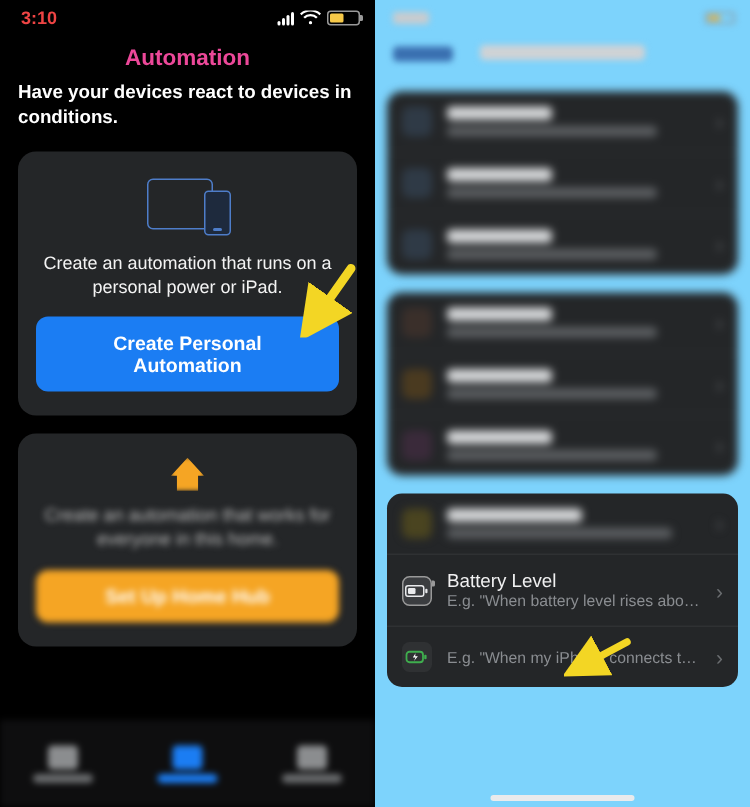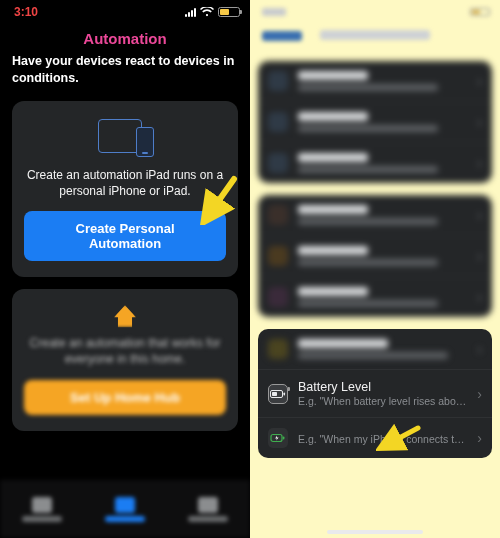--- a/index.html
+++ b/index.html
@@ -10,21 +10,21 @@
     --blue:#1b7df3;
     --orange:#f5a524;
     --dim:#9b9ea2;
     --fg:#ffffff;
   }
   *{box-sizing:border-box;font-family:-apple-system,BlinkMacSystemFont,"Helvetica Neue",Arial,sans-serif;-webkit-font-smoothing:antialiased;}
   html,body{margin:0;padding:0;}
   .stage{width:500px;height:538px;display:flex;background:#000;overflow:hidden;position:relative;}
   .pane{position:relative;height:100%;}
   .pane.left{width:250px;background:#000;}
-  .pane.right{width:250px;background:#fef9c3;}
+  .pane.right{width:250px;background:#7dd3fc;}
 
   
   .status{height:18px;display:flex;align-items:center;justify-content:space-between;padding:6px 10px 0 14px;font-size:12px;font-weight:600;color:#ef4444;}
   .status .icons{display:flex;align-items:center;gap:4px;}
   .battery{width:22px;height:10px;border:1px solid #999;border-radius:2.5px;position:relative;}
   .battery::after{content:"";position:absolute;right:-3px;top:2px;width:2px;height:4px;background:#999;border-radius:0 1px 1px 0;}
   .battery .fill{position:absolute;left:1px;top:1px;bottom:1px;width:9px;background:#f7c948;border-radius:1px;}
   .dots{display:flex;align-items:flex-end;gap:1px;height:9px;}
   .dots i{width:2px;background:#fff;border-radius:1px;}
   .dots i:nth-child(1){height:3px}.dots i:nth-child(2){height:5px}.dots i:nth-child(3){height:7px}.dots i:nth-child(4){height:9px}
@@ -109,21 +109,21 @@
     </div>
 
     <div class="title">Automation</div>
     <div class="sub">Have your devices react to devices in conditions.</div>
 
     <div class="card" style="position:relative;">
       <div class="devices">
         <div class="tab"></div>
           <div class="phone"></div>
       </div>
-      <div class="card-text">Create an automation iPad runs on a personal iPhone or iPad.</div>
+      <div class="card-text">Create an automation that runs on a personal power or iPad.</div>
       <button class="primary-btn">Create Personal Automation</button>
 
       <div class="arrow" style="right:-4px;top:72px;">
         <svg width="44" height="52" viewBox="0 0 44 52">
           <defs>
               <marker id="ah1" markerWidth="7" markerHeight="7" refX="3" refY="3" orient="auto">
                 <path d="M0,0 L6,3 L0,6 z" fill="#f3d624"></path>
               </marker>
             </defs>
           <path d="M36,6 L12,40" stroke="#f3d624" stroke-width="6" stroke-linecap="round" marker-end="url(#ah1)"></path>

